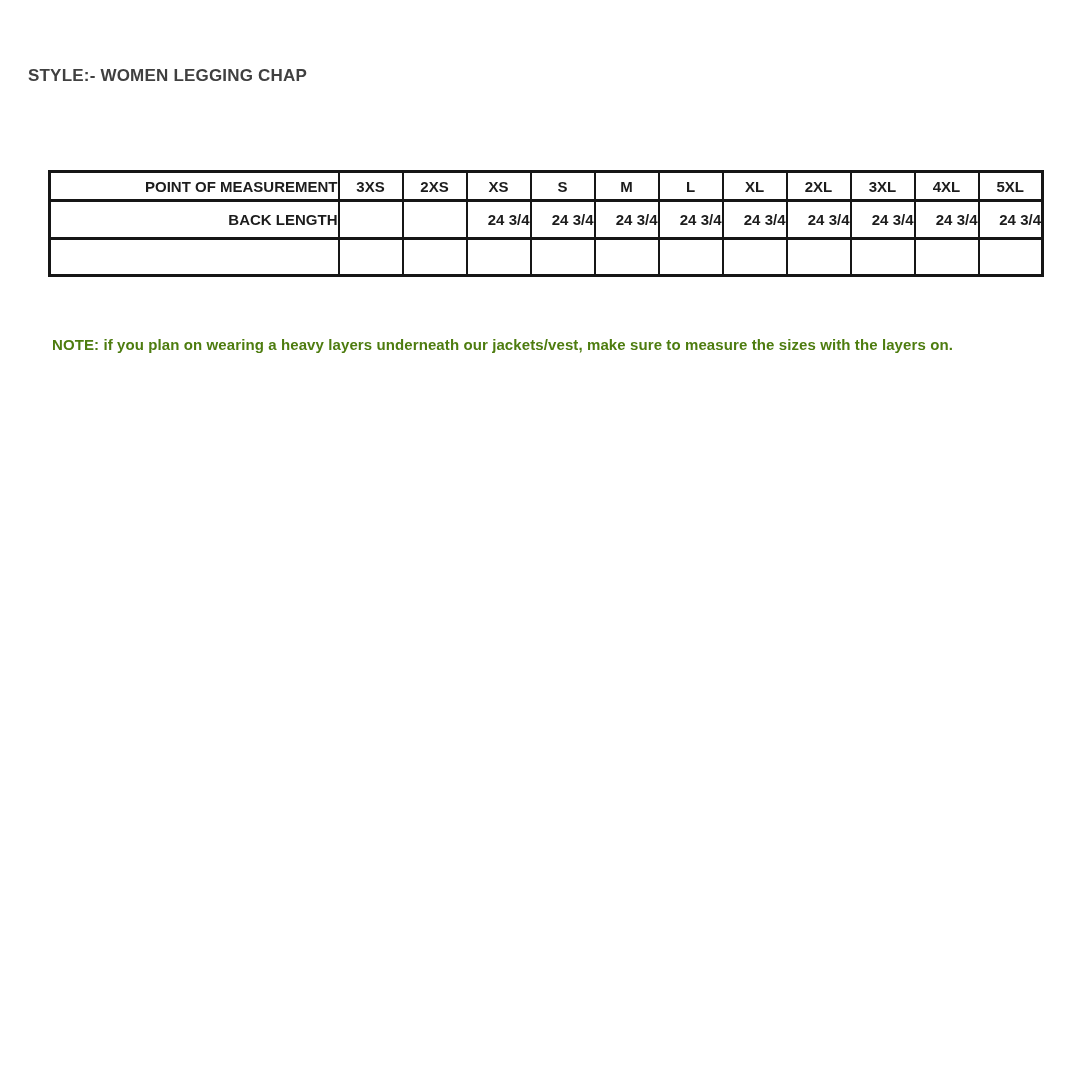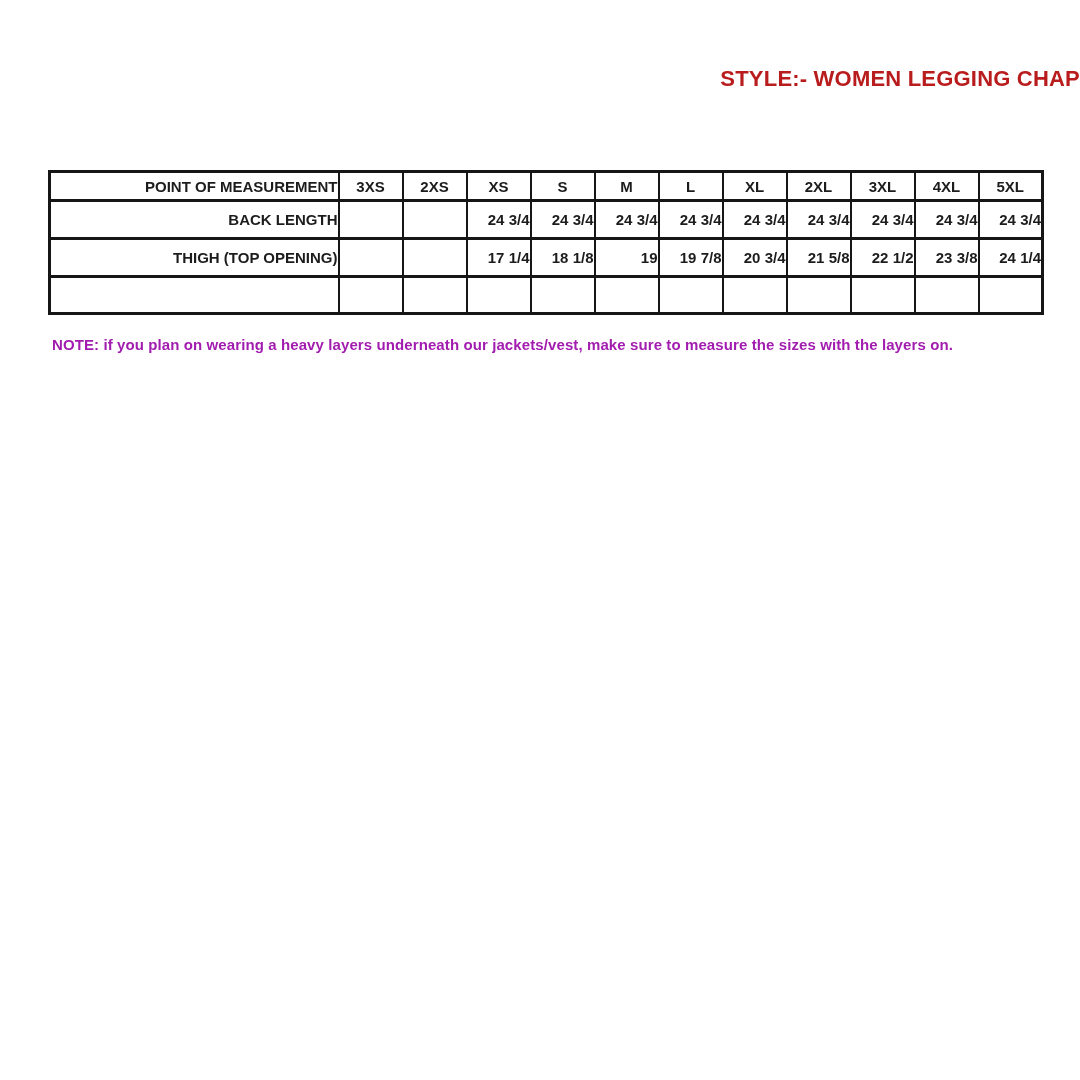--- a/index.html
+++ b/index.html
@@ -14,27 +14,27 @@
     background: #ffffff;
     font-family: "Liberation Sans", "DejaVu Sans", sans-serif;
     color: #1c1c1c;
     overflow: hidden;
   }
   .doc-title {
     position: absolute;
     top: 66px;
     left: 0;
     width: 100%;
-    text-align: right;
+    text-align: left;
     padding-left: 28px;
     box-sizing: border-box;
-    font-size: 22px;
+    font-size: 17px;
     font-weight: bold;
     letter-spacing: 0.2px;
-    color: #b91c1c;
+    color: #404040;
   }
   table.size-chart {
     position: absolute;
     top: 170px;
     left: 48px;
     width: 994px;
     border-collapse: collapse;
     table-layout: fixed;
     border: 3px solid #161616;
   }
@@ -69,21 +69,21 @@
   .size-chart td.value-cell {
     text-align: right;
     padding-left: 9px;
   }
   .note {
     position: absolute;
     top: 336px;
     left: 52px;
     font-size: 15px;
     font-weight: bold;
-    color: #a21caf;
+    color: #4d7c0f;
     letter-spacing: 0.1px;
   }
 </style>
 </head>
 <body>
 
 <div class="page">
 
   <div class="doc-title">STYLE:- WOMEN LEGGING CHAP</div>
 
@@ -126,34 +126,20 @@
         <td class="value-cell">24 3/4</td>
         <td class="value-cell">24 3/4</td>
         <td class="value-cell">24 3/4</td>
         <td class="value-cell">24 3/4</td>
         <td class="value-cell">24 3/4</td>
         <td class="value-cell">24 3/4</td>
         <td class="value-cell">24 3/4</td>
         <td class="value-cell">24 3/4</td>
       </tr>
 
-      <tr class="data-row">
-        <td class="label-cell">THIGH (TOP OPENING)</td>
-        <td class="value-cell"></td>
-        <td class="value-cell"></td>
-        <td class="value-cell">17 1/4</td>
-        <td class="value-cell">18 1/8</td>
-        <td class="value-cell">19</td>
-        <td class="value-cell">19 7/8</td>
-        <td class="value-cell">20 3/4</td>
-        <td class="value-cell">21 5/8</td>
-        <td class="value-cell">22 1/2</td>
-        <td class="value-cell">23 3/8</td>
-        <td class="value-cell">24 1/4</td>
-      </tr>
 
       <tr class="empty-row">
         <td class="label-cell"></td>
         <td class="value-cell"></td>
         <td class="value-cell"></td>
         <td class="value-cell"></td>
         <td class="value-cell"></td>
         <td class="value-cell"></td>
         <td class="value-cell"></td>
         <td class="value-cell"></td>

